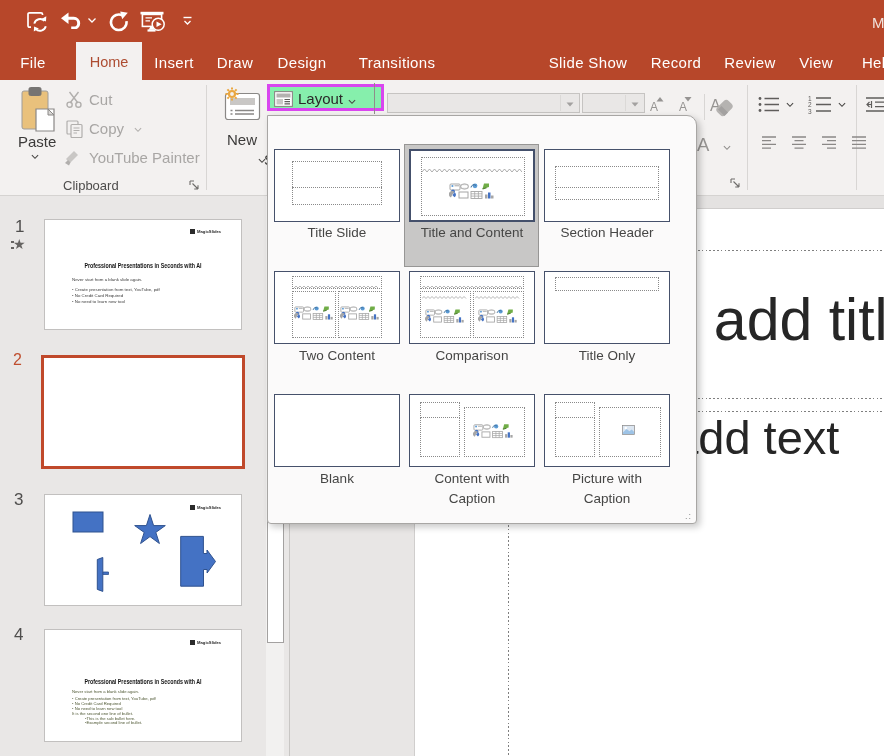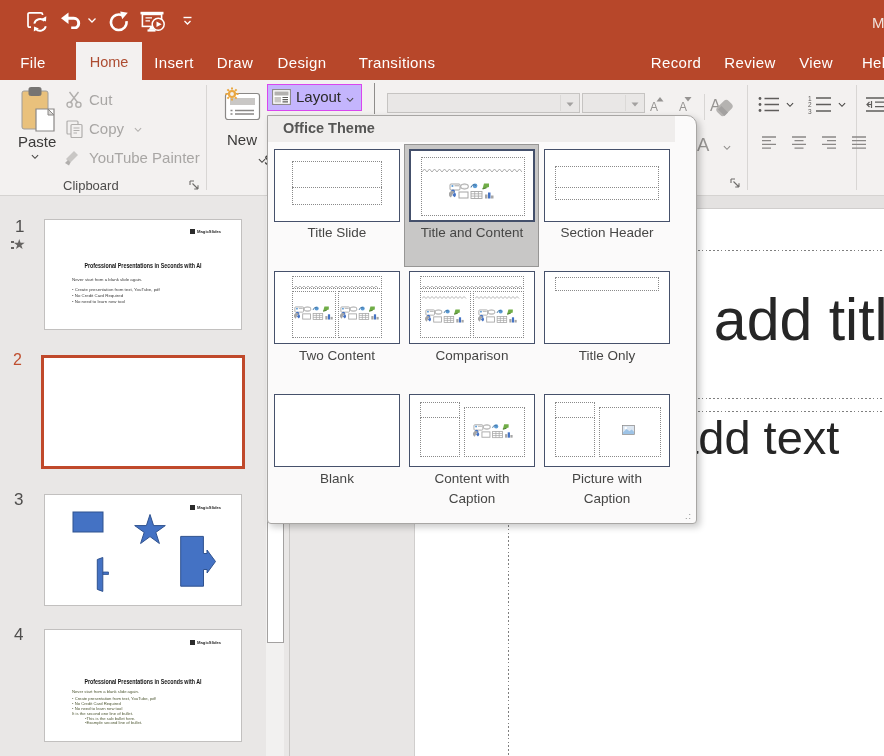--- a/index.html
+++ b/index.html
@@ -92,20 +92,21 @@
   </div>
   <div class="abs" id="tabrow">
     <div id="hometab">
       <span>Home</span>
     </div>
     <span class="tab" style="left:33px;">File</span>
     <span class="tab" style="left:174px;">Insert</span>
     <span class="tab" style="left:235px;text-align:right;">Draw</span>
     <span class="tab" style="left:302px;">Design</span>
     <span class="tab" style="left:397px;">Transitions</span>
+    <span class="tab" style="left:588px;">Slide Show</span>
     <span class="tab" style="left:676px;">Record</span>
     <span class="tab" style="left:750px;">Review</span>
     <span class="tab" style="left:816px;">View</span>
     <span class="tab" style="left:878px;">Help</span>
   </div>
 
   <div class="abs" id="ribbon">
 
     <svg class="abs" style="left:19px;top:6px;" width="38" height="46" viewBox="0 0 38 46">
       <rect x="3" y="5" width="26" height="38" rx="2" fill="#e9c17c" stroke="#9e9c9a" stroke-width="1"></rect>
@@ -153,21 +154,21 @@
         <circle cx="11" cy="7" r="3" fill="#f3f1f0" stroke-width="2.2"></circle>
         <path d="M11 0.5 V2.6 M11 11.4 V13.5 M4.5 7 H6.6 M15.4 7 H17.5 M6.4 2.4 L7.9 3.9 M14.1 10.1 L15.6 11.6 M6.4 11.6 L7.9 10.1 M14.1 3.9 L15.6 2.4"></path>
       </g>
     </svg>
     <span class="rlabel" style="left:227px;top:51px;">New</span>
     <span class="rlabel" style="left:222px;top:71px;margin-left:42px;">Slide</span>
     <svg class="chev" style="left:258px;top:77px;" width="9" height="6" viewBox="0 0 9 6" fill="none" stroke="#454442" stroke-width="1.2">
       <path d="M1 1 L4.5 4.5 L8 1"></path>
     </svg>
 
-    <div class="abs" style="left:267px;top:4px;width:95px;height:27px;background:#c4b5fd;border:1px solid #d946ef;">
+    <div class="abs" style="left:267px;top:4px;width:117px;height:27px;background:#86efac;border:3px solid #d946ef;">
       <svg class="abs" style="left:4px;top:4px;" width="19" height="16" viewBox="0 0 19 16">
         <rect x="0.6" y="0.6" width="17.8" height="14.8" fill="#fff" stroke="#8a8886" stroke-width="1.1"></rect>
         <rect x="2.5" y="2.5" width="14" height="4" fill="#b3b1af"></rect>
         <rect x="2.5" y="8" width="6.5" height="5.5" fill="#c9c7c5"></rect>
         <path d="M10.5 8.5 H16 M10.5 10.7 H16 M10.5 12.9 H16" stroke="#5f5d5b" stroke-width="1.2"></path>
       </svg>
       <span style="position:absolute;left:28px;top:3px;font-size:15px;color:#2b2a29;">Layout</span>
       <svg class="chev" style="left:78px;top:11px;" width="9" height="6" viewBox="0 0 9 6" fill="none" stroke="#454442" stroke-width="1.2">
         <path d="M1 1 L4.5 4.5 L8 1"></path>
       </svg>
@@ -304,23 +305,20 @@
   <div class="abs" id="slide">
     <div class="abs" style="left:93px;top:41px;width:900px;height:1px;background:repeating-linear-gradient(90deg,#7f7f7f 0 1.6px,transparent 1.6px 3.8px);"></div>
     <div class="abs" style="left:93px;top:189px;width:900px;height:1px;background:repeating-linear-gradient(90deg,#7f7f7f 0 1.6px,transparent 1.6px 3.8px);"></div>
     <div class="abs" style="left:93px;top:202px;width:900px;height:1px;background:repeating-linear-gradient(90deg,#7f7f7f 0 1.6px,transparent 1.6px 3.8px);"></div>
     <div class="abs" style="left:93px;top:202px;width:1px;height:600px;background:repeating-linear-gradient(180deg,#7f7f7f 0 1.6px,transparent 1.6px 3.8px);"></div>
     <span class="bigtext" id="titletext" style="left:89px;top:82px;font-size:59px;line-height:59px;">Click to add title</span>
     <span class="bigtext" id="bodytext" style="left:90px;top:205px;font-size:47px;line-height:47px;">Click to add text</span>
   </div>
 
   <div class="abs" id="dropdown">
-    <div id="ddheader">
-      <span>Office Theme</span>
-    </div>
     <div id="selbg"></div>
 
     <div class="lthumb" style="left:6px;top:33px;">
       <div class="dash2" style="left:17px;top:11px;width:90px;height:44px;"></div>
       <div class="dash2" style="left:17px;top:11px;width:90px;height:27px;border-width:0 0 1px 0;"></div>
     </div>
     <div class="llabel" style="left:69px;top:107px;">Title Slide</div>
 
     <div class="lthumb sel" style="left:141px;top:33px;">
       <div class="dash2" style="left:10px;top:6px;width:104px;height:59px;"></div>

